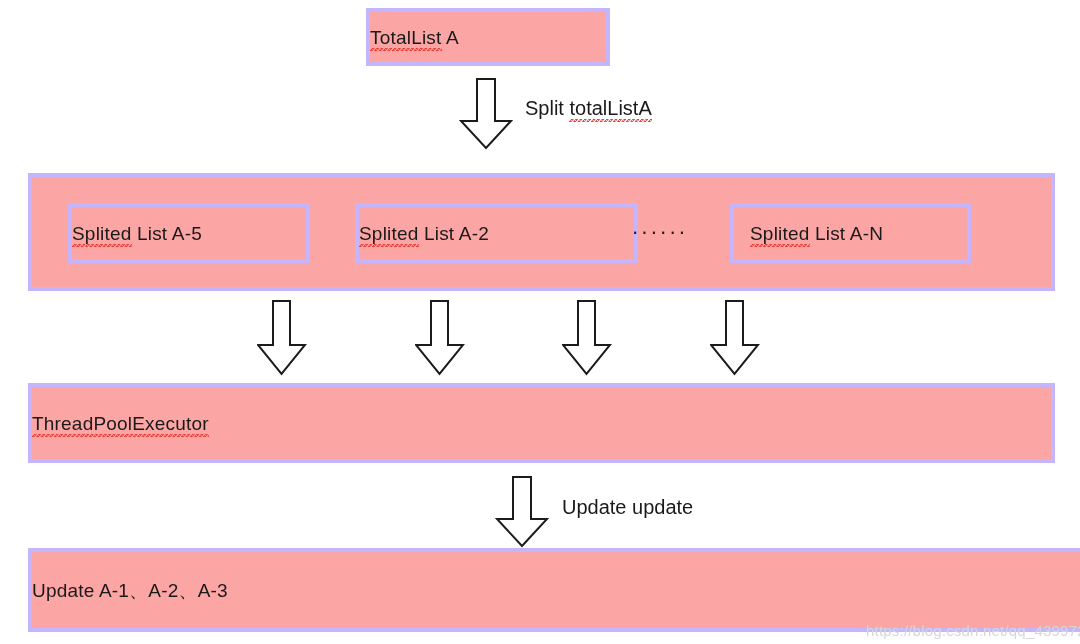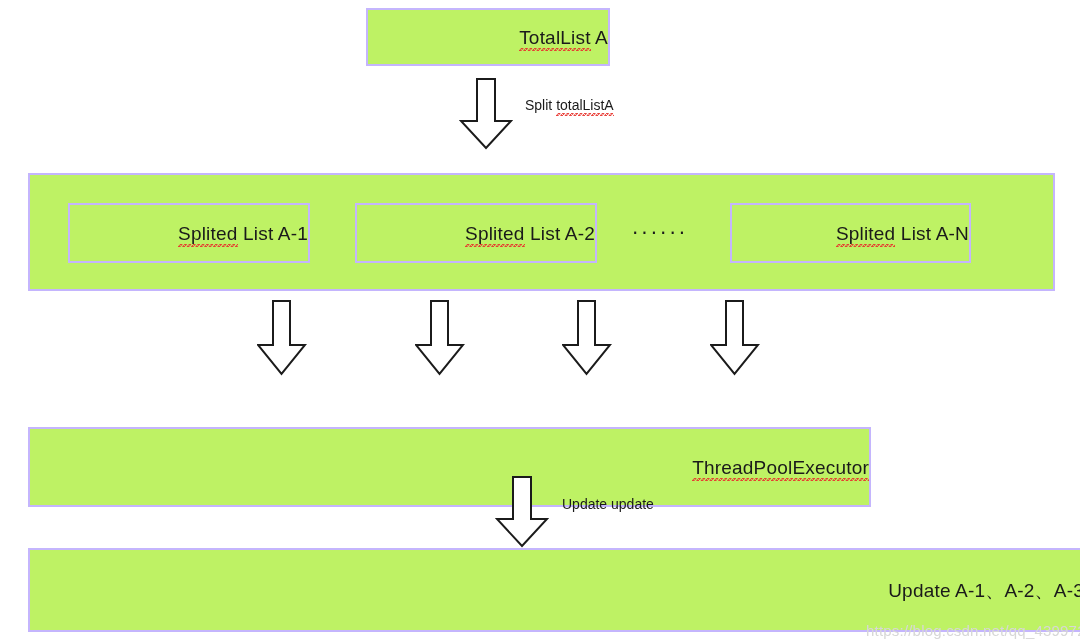--- a/index.html
+++ b/index.html
@@ -13,25 +13,25 @@
     position: relative;
     overflow: hidden;
     font-family: "Liberation Sans", "DejaVu Sans", sans-serif;
     color: #1a1a1a;
   }
 
   
   .box {
     position: absolute;
     box-sizing: border-box;
-    border: 2px solid #c4b5fd;
-    background: #bef264;
+    border: 4px solid #c4b5fd;
+    background: #fca5a5;
     display: flex;
     align-items: center;
-    justify-content: flex-end;
+    justify-content: flex-start;
   }
   .box-label {
     font-size: 19px;
     letter-spacing: 0.2px;
     white-space: nowrap;
     line-height: 1;
   }
 
   
   .sp {
@@ -50,23 +50,23 @@
       radial-gradient(circle at 3.3px 0.4px, #e8352e 1.15px, rgba(232,53,46,0) 1.3px);
     background-size: 4.4px 3px;
     background-repeat: repeat-x;
     opacity: .92;
   }
 
   
   #total-list-box   { left: 366px; top: 8px;   width: 244px; height: 58px; }
   #split-group-box  { left: 28px;  top: 173px; width: 1027px; height: 118px; }
   #split-box-1      { left: 68px;  top: 203px; width: 242px; height: 60px; }
-  #split-box-2      { left: 355px; top: 203px; width: 242px; height: 60px; }
-  #split-box-n      { left: 730px; top: 203px; width: 241px; height: 60px; }
-  #executor-box     { left: 28px;  top: 383px; width: 843px; height: 80px; margin-top: 44px; }
+  #split-box-2      { left: 355px; top: 203px; width: 283px; height: 60px; }
+  #split-box-n      { left: 730px; top: 203px; width: 241px; height: 60px; padding-left: 16px; }
+  #executor-box     { left: 28px;  top: 383px; width: 1027px; height: 80px; }
   #update-box       { left: 28px;  top: 548px; width: 1058px; height: 84px; }
 
   
   #split-ellipsis {
     position: absolute;
     left: 632px;
     top: 221px;
     width: 90px;
     height: 24px;
     display: flex;
@@ -80,21 +80,21 @@
 
   
   .block-arrow {
     position: absolute;
   }
   .block-arrow svg { display: block; }
 
   
   .arrow-label {
     position: absolute;
-    font-size: 14px;
+    font-size: 20px;
     white-space: nowrap;
     line-height: 1;
     color: #1a1a1a;
   }
   #split-arrow-label { left: 525px; top: 98px; }
   #batch-arrow-label { left: 562px; top: 497px; }
 
   
   #watermark {
     position: absolute;
@@ -118,21 +118,21 @@
 <div class="block-arrow" id="split-arrow" style="left:459px; top:78px;">
   <svg width="54" height="72" viewBox="0 0 54 72" aria-hidden="true">
     <polygon points="18,1 36,1 36,43 52,43 27,70 2,43 18,43" fill="#ffffff" stroke="#1b1b1b" stroke-width="2" stroke-linejoin="miter"></polygon>
   </svg>
 </div>
 <div class="arrow-label" id="split-arrow-label"><span>Split </span><span class="sp">totalListA</span></div>
 
 <div class="box" id="split-group-box"></div>
 
 <div class="box" id="split-box-1">
-  <span class="box-label"><span class="sp">Splited</span><span> List A-1</span></span>
+  <span class="box-label"><span class="sp">Splited</span><span> List A-5</span></span>
 </div>
 
 <div class="box" id="split-box-2">
   <span class="box-label"><span class="sp">Splited</span><span> List A-2</span></span>
 </div>
 
 <div id="split-ellipsis">······</div>
 
 <div class="box" id="split-box-n">
   <span class="box-label"><span class="sp">Splited</span><span> List A-N</span></span>

